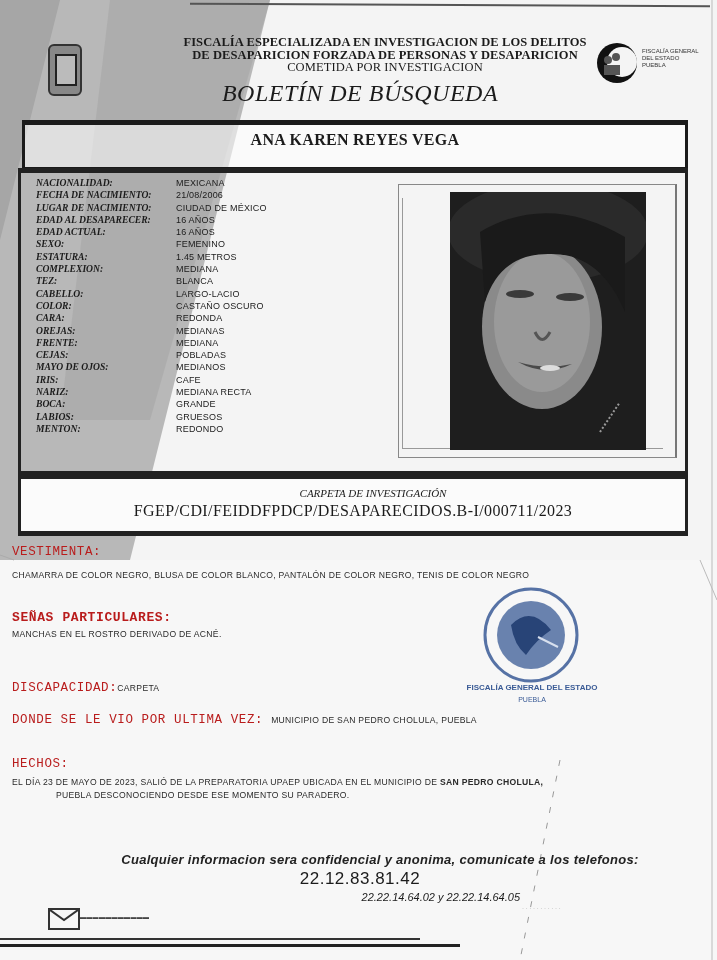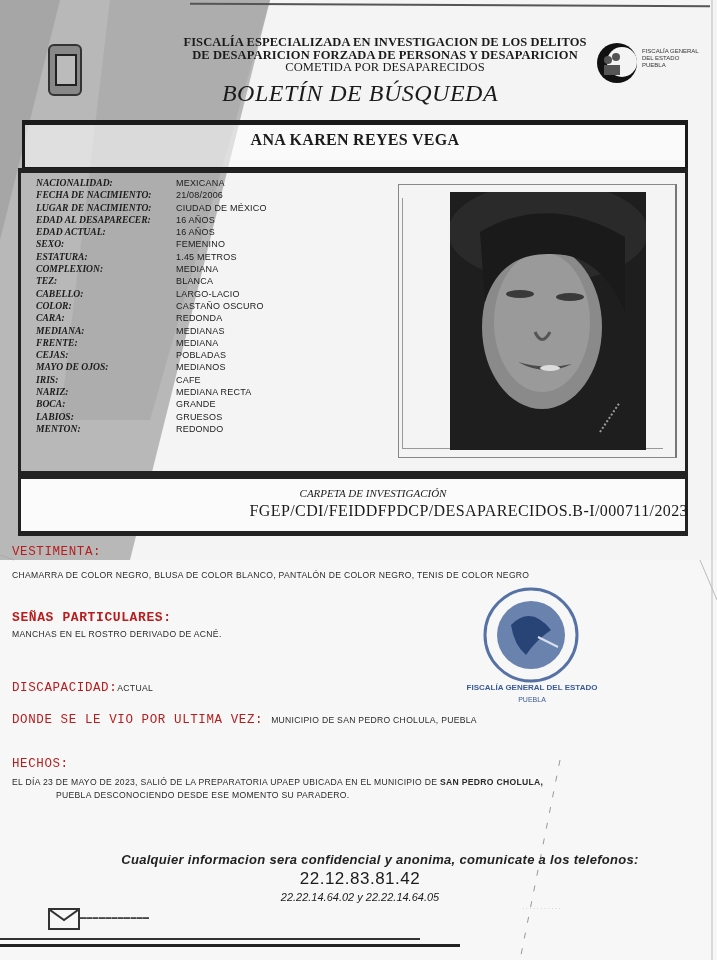--- a/index.html
+++ b/index.html
@@ -20,28 +20,28 @@
   .infobox{left:18px;top:168px;width:664px;height:298px;border:3px solid #222;border-top-width:5px;border-bottom-width:5px;}
   .fields{left:36px;top:177px;font-size:9.6px;line-height:12.3px;}
   .frow{display:flex;}
   .flabel{width:140px;font-style:italic;font-weight:bold;}
   .fval{font-family:"Liberation Sans",sans-serif;font-size:9px;letter-spacing:0.2px;}
   .photo-frame{left:398px;top:184px;width:276px;height:272px;border:1px solid #888;border-right:2px solid #777;}
   .photo-frame2{left:402px;top:198px;width:260px;height:250px;border-left:1px solid #999;border-bottom:1px solid #999;}
   .photo{left:450px;top:192px;width:196px;height:258px;}
   .carpetabox{left:18px;top:474px;width:664px;height:52px;border:3px solid #222;border-top-width:5px;border-bottom-width:5px;background:#fbfbfb;}
   .carpeta-lbl{left:18px;top:487px;width:670px;text-align:center;font-style:italic;font-size:11px;margin-left:20px;}
-  .carpeta-val{left:18px;top:502px;width:670px;text-align:right;font-size:16px;letter-spacing:0.4px;}
+  .carpeta-val{left:18px;top:502px;width:670px;text-align:center;font-size:16px;letter-spacing:0.4px;}
   .sec-lbl{font-family:Liberation Mono, monospace;font-size:12.5px;letter-spacing:0.6px;color:#b91c1c;}
   .sec-val{font-family:"Liberation Sans",sans-serif;font-size:8.6px;letter-spacing:0.3px;color:#2a2a2a;}
   .bold{font-weight:bold;}
   .stamp{left:466px;top:585px;width:130px;height:160px;}
   .footer-note{left:60px;top:852px;width:640px;text-align:center;font-style:italic;font-weight:bold;font-size:13px;font-family:"Liberation Sans",sans-serif;letter-spacing:0.3px;color:#222;}
   .phone1{left:200px;top:869px;width:320px;text-align:center;font-family:"Liberation Sans",sans-serif;font-size:17px;letter-spacing:0.5px;}
-  .phone2{left:200px;top:891px;width:320px;text-align:center;font-family:"Liberation Sans",sans-serif;font-style:italic;font-size:11px;}
+  .phone2{left:200px;top:891px;width:320px;text-align:right;font-family:"Liberation Sans",sans-serif;font-style:italic;font-size:11px;}
   .mail-icon{left:48px;top:908px;width:28px;height:18px;border:2px solid #333;}
   .mail-text{left:80px;top:914px;font-size:6px;color:#444;font-family:"Liberation Sans",sans-serif;letter-spacing:0.3px;}
   .bottom-line1{left:0;top:938px;width:420px;height:2px;background:#333;}
   .bottom-line2{left:0;top:944px;width:460px;height:3px;background:#222;}
   .faint{left:522px;top:905px;font-size:6px;color:#888;font-family:"Liberation Sans",sans-serif;}
 </style>
 </head>
 <body>
 
 <svg class="bg-band" viewBox="0 0 717 960">
@@ -57,21 +57,21 @@
 
 <div class="hdr-line"></div>
 
 <div class="abs crest">
   <div class="crest-inner"></div>
 </div>
 
 <div class="abs hdr-text">
   <div>FISCALÍA ESPECIALIZADA EN INVESTIGACION DE LOS DELITOS</div>
   <div>DE DESAPARICION FORZADA DE PERSONAS Y DESAPARICION</div>
-  <div style="font-weight:normal">COMETIDA POR DESAPARECIDOS</div>
+  <div style="font-weight:normal">COMETIDA POR INVESTIGACION</div>
 </div>
 
 <div class="abs title">BOLETÍN DE BÚSQUEDA</div>
 
 <svg class="abs fge-logo" viewBox="0 0 46 50">
   <circle cx="23" cy="25" r="20" fill="#111"></circle>
   <circle cx="28" cy="24" r="15" fill="#f4f4f4"></circle>
   <circle cx="14" cy="22" r="4" fill="#555"></circle>
   <circle cx="22" cy="19" r="4" fill="#555"></circle>
   <rect x="10" y="27" width="16" height="10" fill="#555"></rect>
@@ -130,21 +130,21 @@
     </div>
     <div class="frow">
       <span class="flabel">COLOR:</span>
       <span class="fval">CASTAÑO OSCURO</span>
     </div>
     <div class="frow">
       <span class="flabel">CARA:</span>
       <span class="fval">REDONDA</span>
     </div>
     <div class="frow">
-      <span class="flabel">MEDIANA:</span>
+      <span class="flabel">OREJAS:</span>
       <span class="fval">MEDIANAS</span>
     </div>
     <div class="frow">
       <span class="flabel">FRENTE:</span>
       <span class="fval">MEDIANA</span>
     </div>
     <div class="frow">
       <span class="flabel">CEJAS:</span>
       <span class="fval">POBLADAS</span>
     </div>
@@ -194,21 +194,21 @@
 <div class="abs carpeta-lbl">CARPETA DE INVESTIGACIÓN</div>
 <div class="abs carpeta-val">FGEP/CDI/FEIDDFPDCP/DESAPARECIDOS.B-I/000711/2023</div>
 
 <div class="abs sec-lbl" style="left:12px;top:545px;">VESTIMENTA:</div>
 <div class="abs sec-val" style="left:12px;top:570px;">CHAMARRA DE COLOR NEGRO, BLUSA DE COLOR BLANCO, PANTALÓN DE COLOR NEGRO, TENIS DE COLOR NEGRO</div>
 
 <div class="abs sec-lbl" style="left:12px;top:610px;font-weight:bold;font-size:13px;">SEÑAS PARTICULARES:</div>
 <div class="abs sec-val" style="left:12px;top:629px;">MANCHAS EN EL ROSTRO DERIVADO DE ACNÉ.</div>
 
 <div class="abs" style="left:12px;top:677px;">
-  <span class="sec-lbl">DISCAPACIDAD:</span><span class="sec-val">ACTUAL</span>
+  <span class="sec-lbl">DISCAPACIDAD:</span><span class="sec-val">CARPETA</span>
 </div>
 
 <div class="abs" style="left:12px;top:709px;">
   <span class="sec-lbl">DONDE SE LE VIO POR ULTIMA VEZ:</span>&nbsp;&nbsp;<span class="sec-val">MUNICIPIO DE SAN PEDRO CHOLULA, PUEBLA</span>
 </div>
 
 <svg class="abs stamp" viewBox="0 0 130 160">
   <circle cx="65" cy="50" r="46" fill="none" stroke="#3a5b96" stroke-width="3" opacity="0.85"></circle>
   <circle cx="65" cy="50" r="34" fill="#3a5b96" opacity="0.75"></circle>
   <path d="M45 40 Q65 20 85 45 Q70 55 60 70 Q48 60 45 40 Z" fill="#284477"></path>

